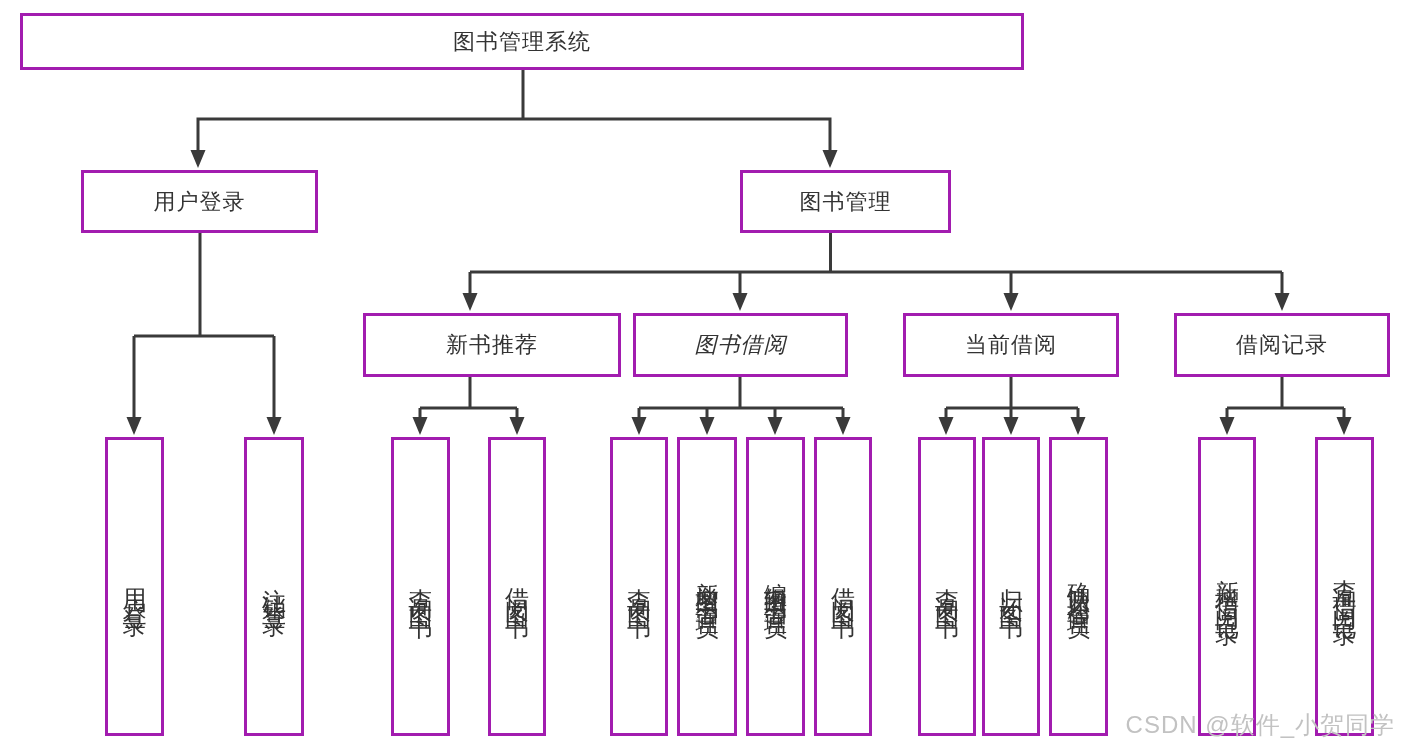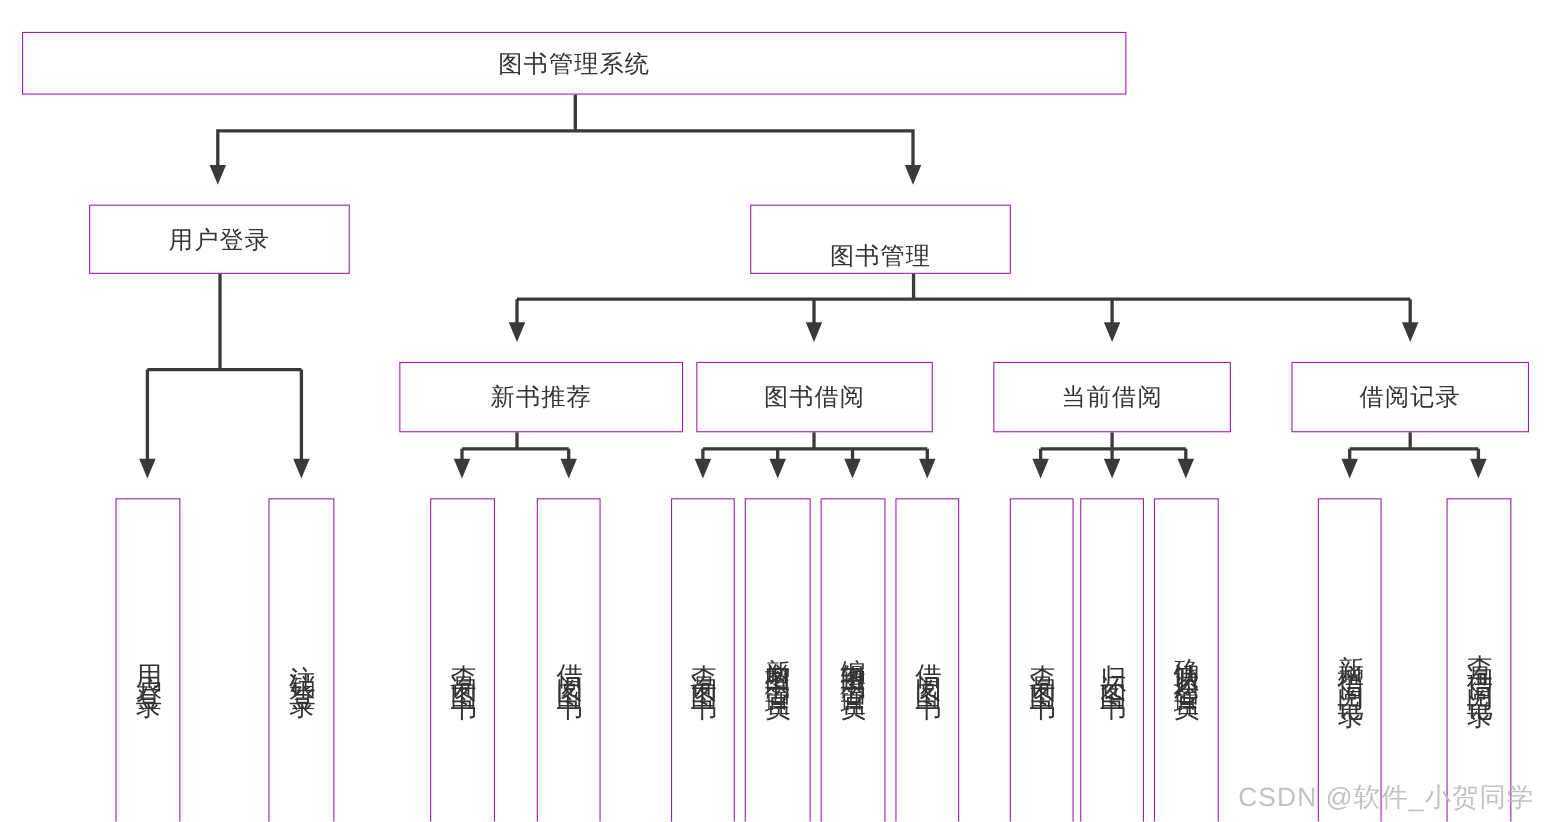--- a/index.html
+++ b/index.html
@@ -16,26 +16,25 @@
     overflow: hidden;
   }
   #connectors {
     position: absolute;
     left: 0; top: 0;
     width: 1405px; height: 747px;
   }
   .box {
     position: absolute;
     box-sizing: border-box;
-    border: 1px solid #a21caf;
+    border: 3px solid #a21caf;
     background: #ffffff;
     display: flex;
     align-items: center;
     justify-content: center;
-    margin-top: 16px;
   }
   .hlabel {
     font-size: 22px;
     color: #333333;
     letter-spacing: 1px;
     white-space: nowrap;
   }
   .vtext {
     writing-mode: vertical-rl;
     text-orientation: mixed;
@@ -44,23 +43,23 @@
     color: #333333;
     line-height: 1;
   }
   .vtext.long {
     font-size: 23px;
     letter-spacing: 5px;
   }
   
   .root  { left: 20px;  top: 13px;  width: 1004px; height: 57px; }
   .l2a   { left: 81px;  top: 170px; width: 237px;  height: 63px; }
-  .l2b   { left: 682px; top: 170px; width: 237px;  height: 63px; align-items: flex-end; }
+  .l2b   { left: 740px; top: 170px; width: 211px;  height: 63px; }
   .l3-0  { left: 363px; top: 313px; width: 258px;  height: 64px; }
-  .l3-1  { left: 633px; top: 313px; width: 215px;  height: 64px; }
+  .l3-1  { left: 633px; top: 313px; width: 215px;  height: 64px; font-style: italic; }
   .l3-2  { left: 903px; top: 313px; width: 216px;  height: 64px; }
   .l3-3  { left: 1174px;top: 313px; width: 216px;  height: 64px; }
   .leaf  { top: 437px; height: 299px; }
   .lf0  { left: 105px;  width: 59px; }
   .lf1  { left: 244px;  width: 60px; }
   .lf2  { left: 391px;  width: 59px; }
   .lf3  { left: 488px;  width: 58px; }
   .lf4  { left: 610px;  width: 58px; }
   .lf5  { left: 677px;  width: 60px; }
   .lf6  { left: 746px;  width: 59px; }

